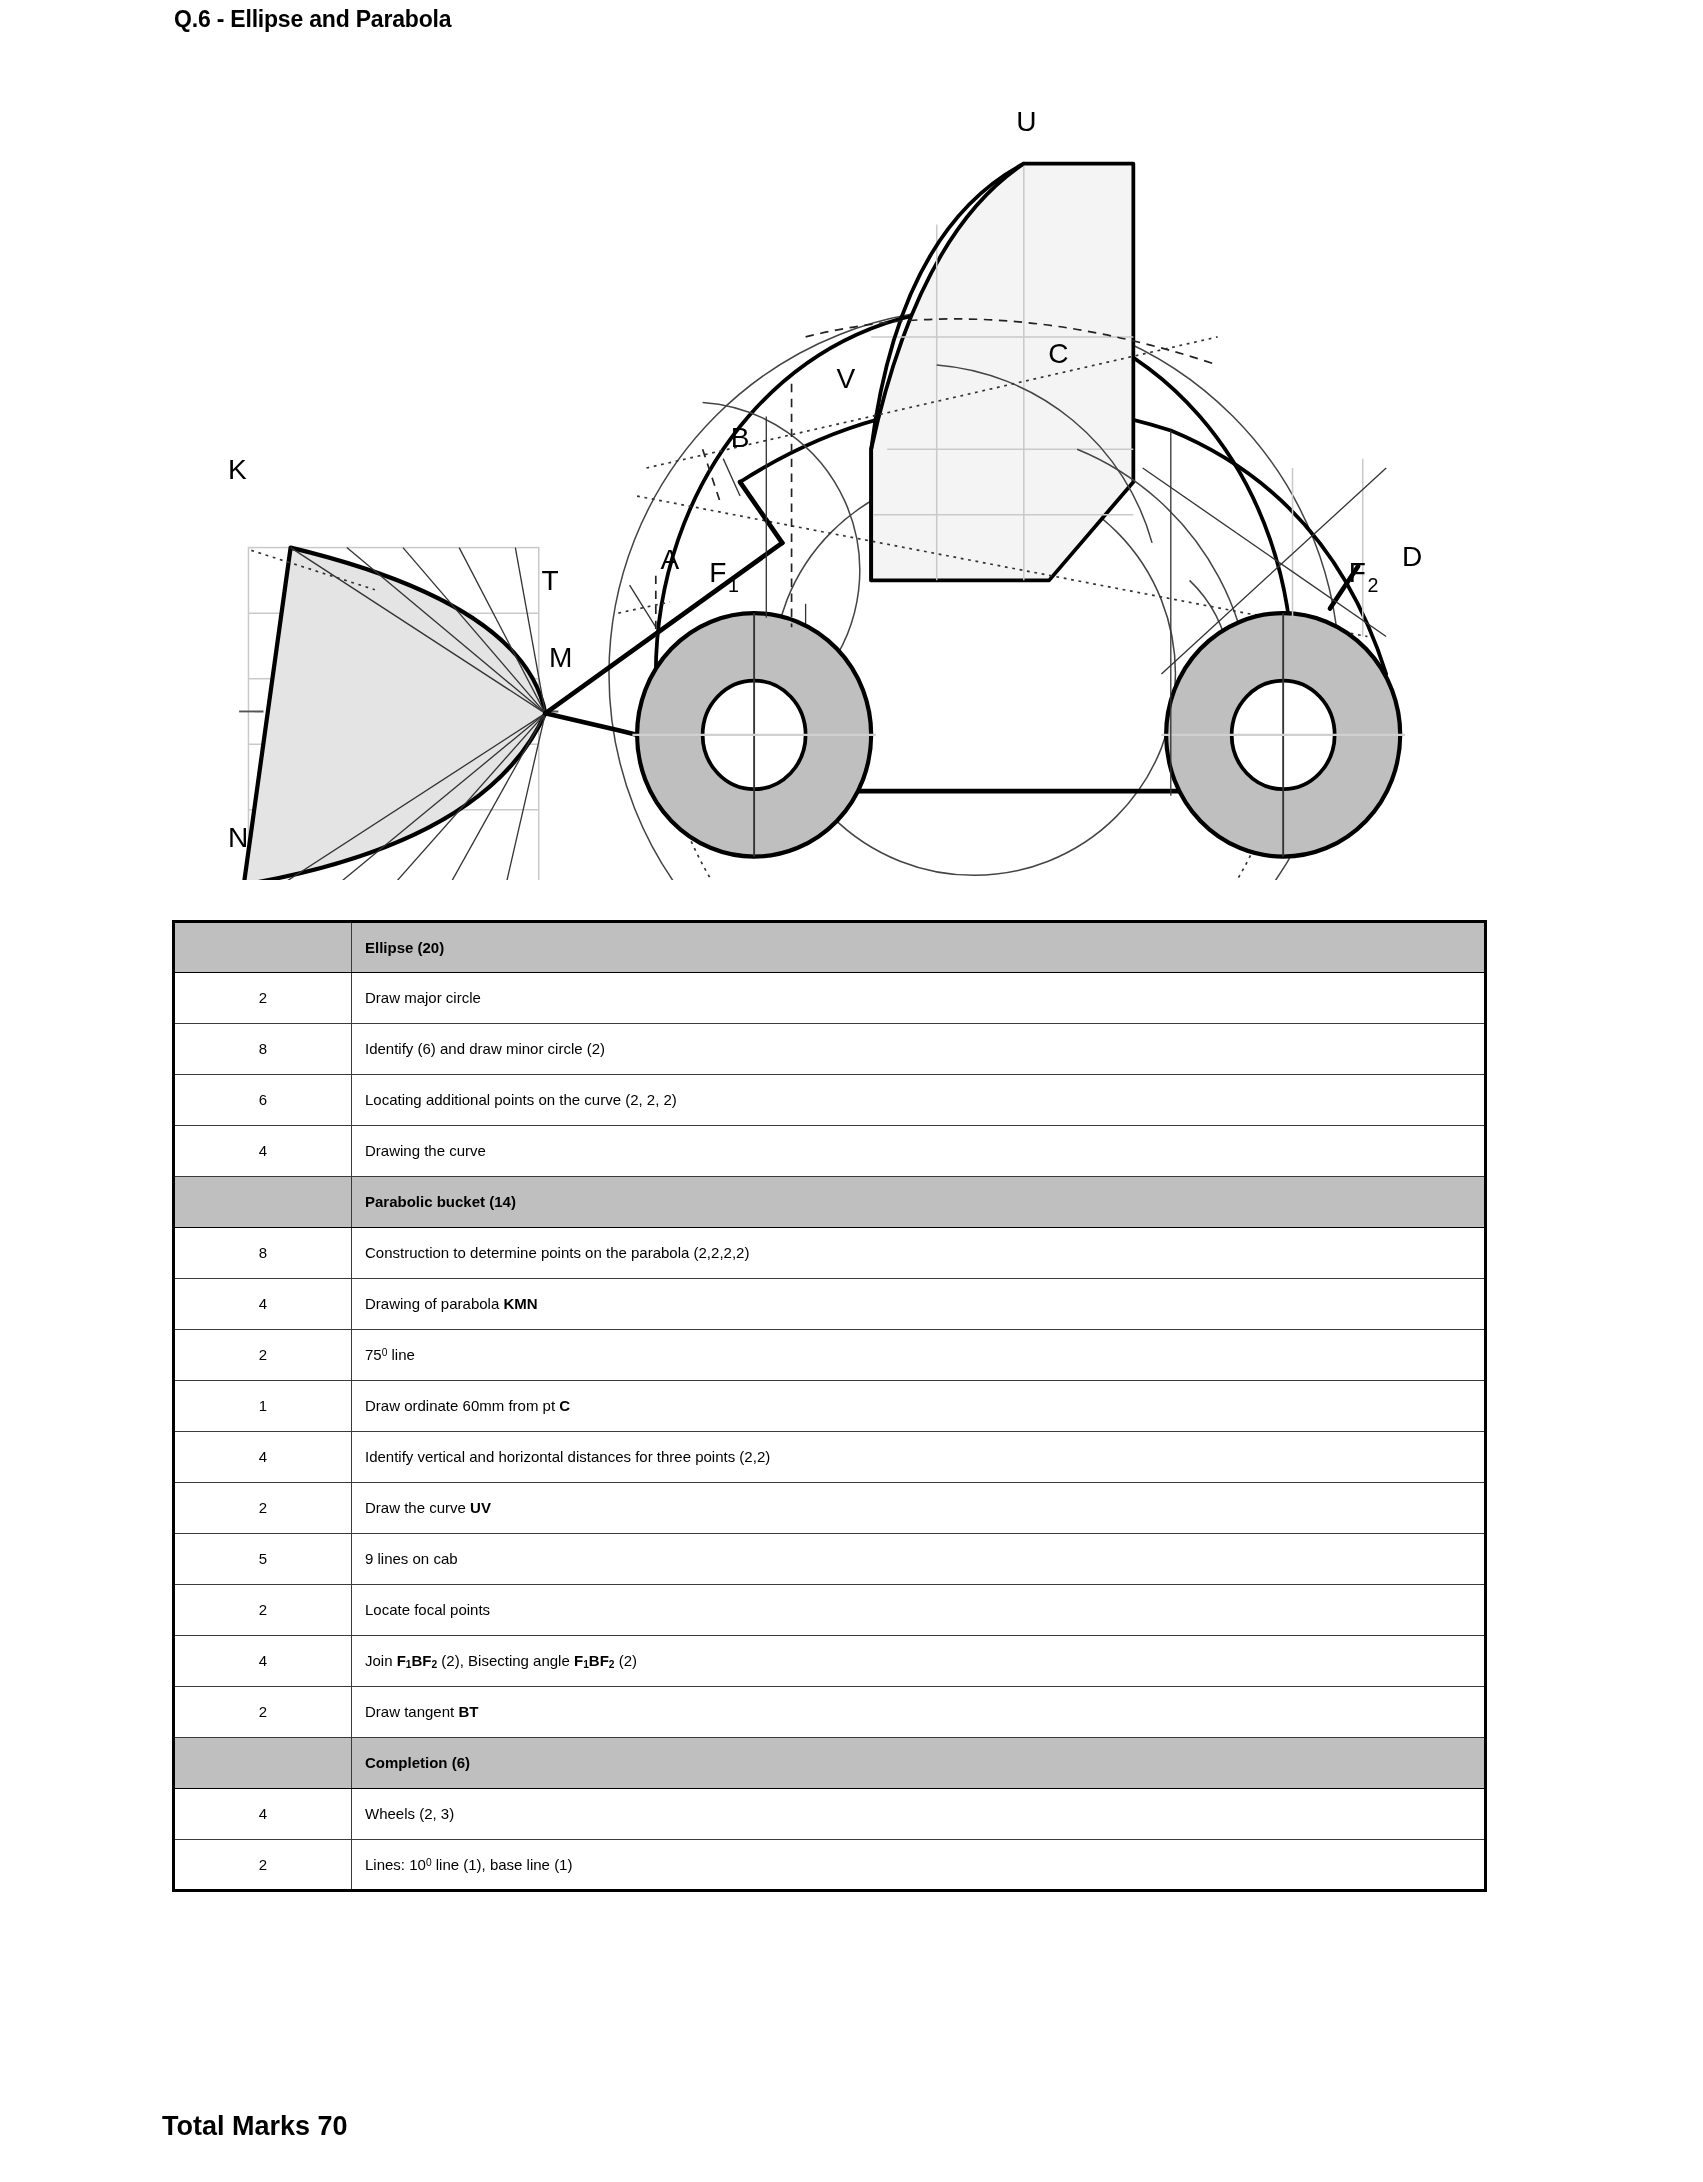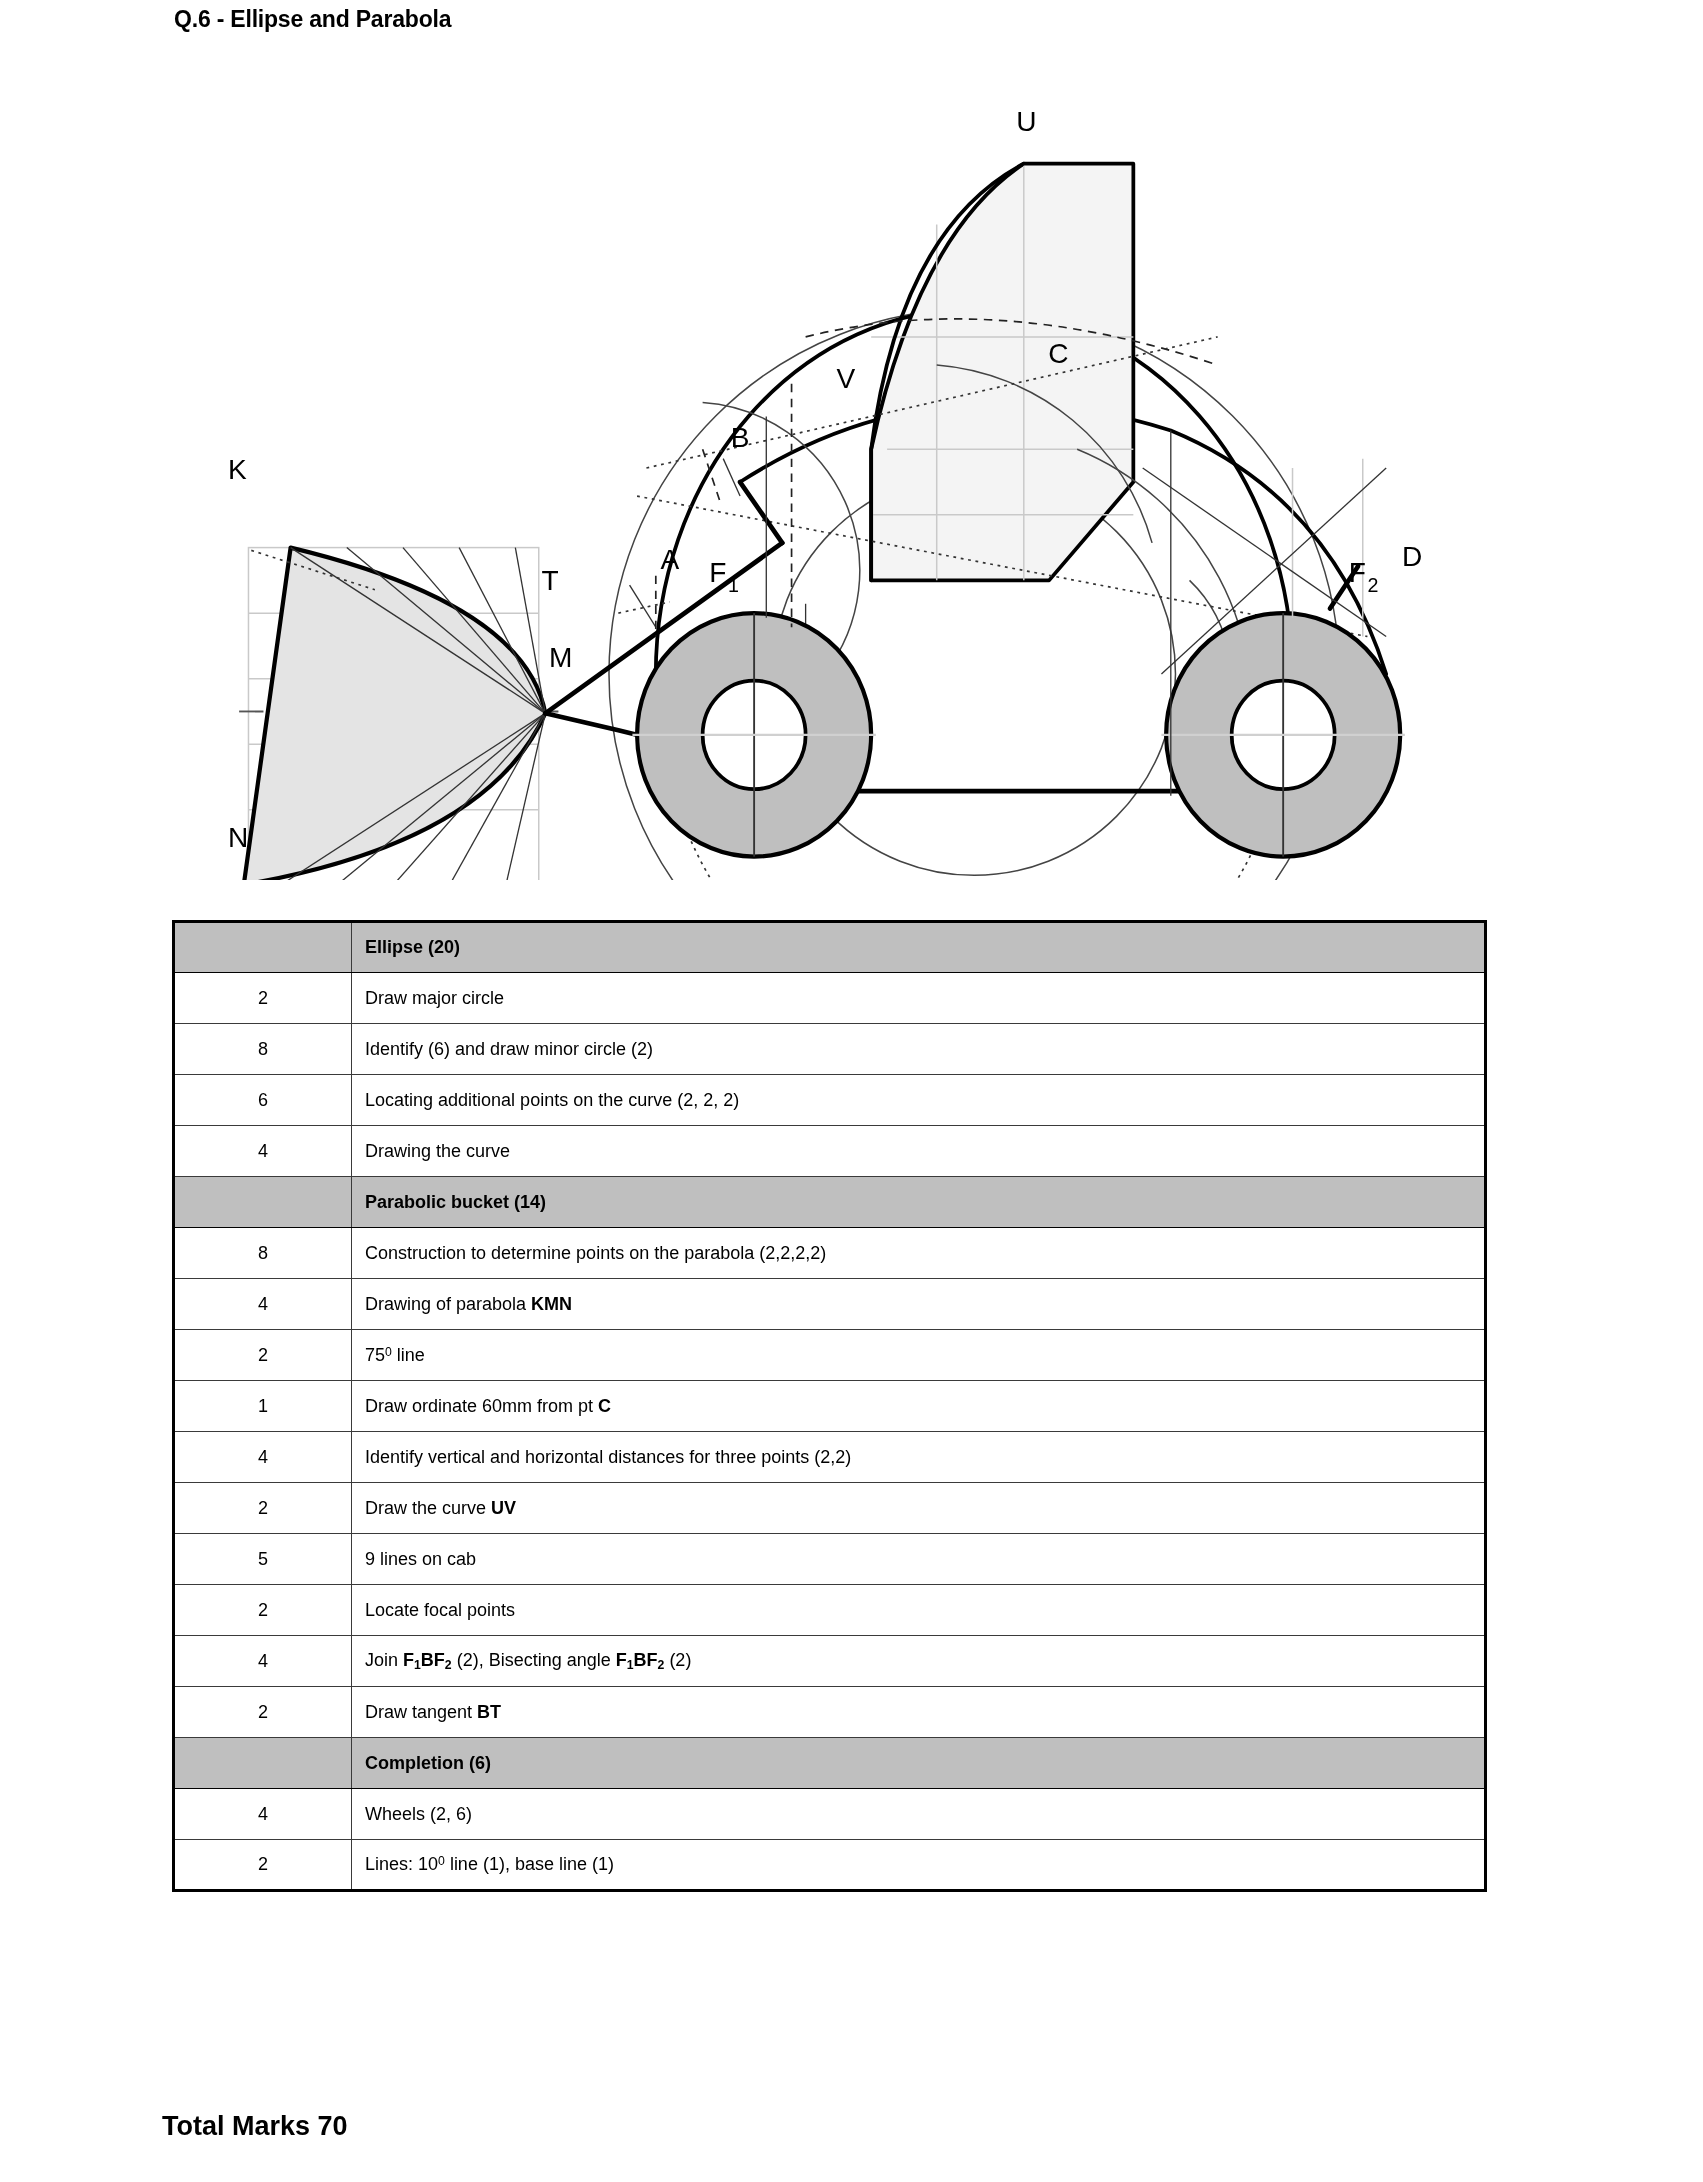--- a/index.html
+++ b/index.html
@@ -47,21 +47,21 @@
     border-collapse: collapse;
     border: 3.7px solid #000000;
     table-layout: fixed;
     background: #ffffff;
   }
   table.marks td {
     border: 0.9px solid #3a3a3a;
     padding: 0 13px;
     height: 51px;
     vertical-align: middle;
-    font-size: 18px;
+    font-size: 15px;
     line-height: 1.15;
   }
   td.mark-col {
     width: 178px;
     text-align: center;
   }
   td.desc-col {
     text-align: left;
   }
   tr.section-row td {
@@ -318,21 +318,21 @@
         <tr>
           <td class="mark-col">2</td>
           <td class="desc-col">Draw tangent <b>BT</b></td>
         </tr>
         <tr class="section-row">
           <td class="mark-col"></td>
           <td class="desc-col">Completion (6)</td>
         </tr>
         <tr>
           <td class="mark-col">4</td>
-          <td class="desc-col">Wheels (2, 6)</td>
+          <td class="desc-col">Wheels (2, 3)</td>
         </tr>
         <tr>
           <td class="mark-col">2</td>
           <td class="desc-col">Lines: 10<sup>0</sup> line (1), base line (1)</td>
         </tr>
       </tbody>
   </table>
 </div>
 
 <div class="total-marks">Total Marks 70</div>

